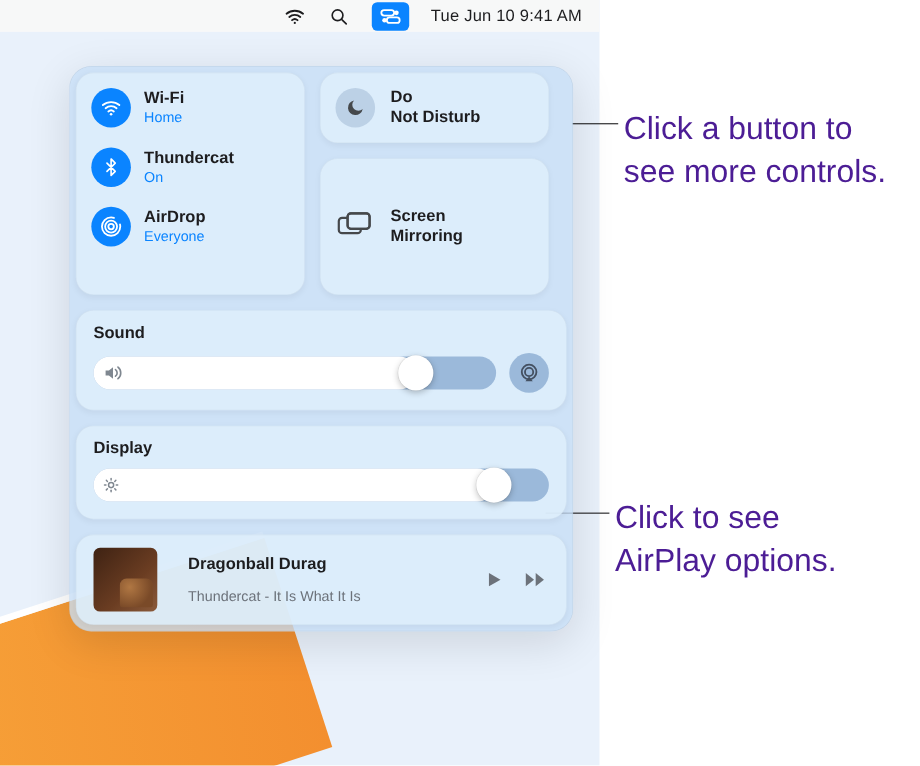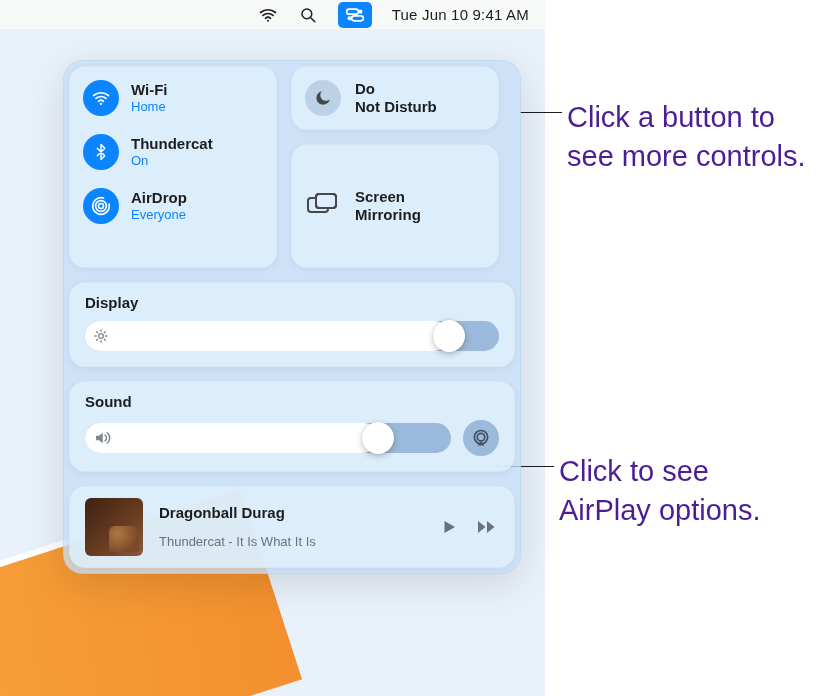--- a/index.html
+++ b/index.html
@@ -128,21 +128,21 @@
     width:36px; height:36px; border-radius:50%;
     background:#9bb9da; color:#445061;
     display:flex; align-items:center; justify-content:center;
     flex: 0 0 36px;
   }
 
   .media-card {
     background: rgba(222,238,252,0.85);
     border-radius:16px;
     padding:12px 16px;
-    display:flex; align-items:center; gap:16px;
+    display:flex; align-items:center; gap:28px;
     box-shadow: 0 0 0 .5px rgba(0,0,0,.05) inset, 0 2px 6px rgba(0,0,0,.05);
     justify-content: center;
   }
   .album {
     width:58px; height:58px; border-radius:6px;
     background: linear-gradient(135deg,#3e2213 0%, #6b3d22 60%, #8a5a3a 100%);
     position:relative; overflow:hidden;
     flex:0 0 58px;
   }
   .album::after {
@@ -266,20 +266,44 @@
           </svg>
         </span>
         <span class="tlabel">
             <span class="title only" style="white-space:pre-line">Screen<br>Mirroring</span>
           </span>
       </div>
     </div>
   </div>
 
   <div class="wide-card">
+    <div class="label">Sound</div>
+    <div class="slider-row">
+      <div class="slider" style="flex:1">
+        <div class="fill" style="width:80%"></div>
+        <span class="fill-icon">
+          <svg width="18" height="18" viewBox="0 0 24 24" fill="none" stroke="#7f8790" stroke-width="2" stroke-linecap="round">
+            <path d="M4 9v6h4l5 4V5L8 9H4z" fill="#7f8790" stroke="none"></path>
+            <path d="M16 8a5 5 0 0 1 0 8"></path>
+              <path d="M19 5a9 9 0 0 1 0 14"></path>
+          </svg>
+        </span>
+        <div class="knob" style="left:calc(80% - 16px)"></div>
+      </div>
+      <span class="airplay-pill">
+        <svg width="20" height="20" viewBox="0 0 24 24" fill="none" stroke="#445061" stroke-width="2" stroke-linecap="round">
+          <circle cx="12" cy="11" r="8"></circle>
+            <circle cx="12" cy="11" r="4.5"></circle>
+          <path d="M8 21l4-5 4 5H8z" fill="#445061" stroke="none"></path>
+        </svg>
+      </span>
+    </div>
+  </div>
+
+  <div class="wide-card">
     <div class="label">Display</div>
     <div class="slider-row">
       <div class="slider">
         <div class="fill" style="width:88%"></div>
         <span class="fill-icon">
           <svg width="16" height="16" viewBox="0 0 24 24" fill="none" stroke="#7f8790" stroke-width="2" stroke-linecap="round">
             <circle cx="12" cy="12" r="3.5"></circle>
             <line x1="12" y1="3" x2="12" y2="5"></line>
               <line x1="12" y1="19" x2="12" y2="21"></line>
             <line x1="3" y1="12" x2="5" y2="12"></line>
@@ -288,44 +312,20 @@
               <line x1="17" y1="17" x2="18.5" y2="18.5"></line>
             <line x1="5.5" y1="18.5" x2="7" y2="17"></line>
               <line x1="17" y1="7" x2="18.5" y2="5.5"></line>
           </svg>
         </span>
         <div class="knob" style="left:calc(88% - 16px)"></div>
       </div>
     </div>
   </div>
 
-  <div class="wide-card">
-    <div class="label">Sound</div>
-    <div class="slider-row">
-      <div class="slider" style="flex:1">
-        <div class="fill" style="width:80%"></div>
-        <span class="fill-icon">
-          <svg width="18" height="18" viewBox="0 0 24 24" fill="none" stroke="#7f8790" stroke-width="2" stroke-linecap="round">
-            <path d="M4 9v6h4l5 4V5L8 9H4z" fill="#7f8790" stroke="none"></path>
-            <path d="M16 8a5 5 0 0 1 0 8"></path>
-              <path d="M19 5a9 9 0 0 1 0 14"></path>
-          </svg>
-        </span>
-        <div class="knob" style="left:calc(80% - 16px)"></div>
-      </div>
-      <span class="airplay-pill">
-        <svg width="20" height="20" viewBox="0 0 24 24" fill="none" stroke="#445061" stroke-width="2" stroke-linecap="round">
-          <circle cx="12" cy="11" r="8"></circle>
-            <circle cx="12" cy="11" r="4.5"></circle>
-          <path d="M8 21l4-5 4 5H8z" fill="#445061" stroke="none"></path>
-        </svg>
-      </span>
-    </div>
-  </div>
-
   <div class="media-card">
     <div class="album"></div>
     <div class="media-text">
       <div class="song">Dragonball Durag</div>
       <div class="artist">Thundercat - It Is What It Is</div>
     </div>
     <div class="media-ctrls">
       <span class="mbtn">
         <svg width="18" height="18" viewBox="0 0 24 24" fill="#6c727a">
             <path d="M6 4l14 8-14 8V4z"></path>

